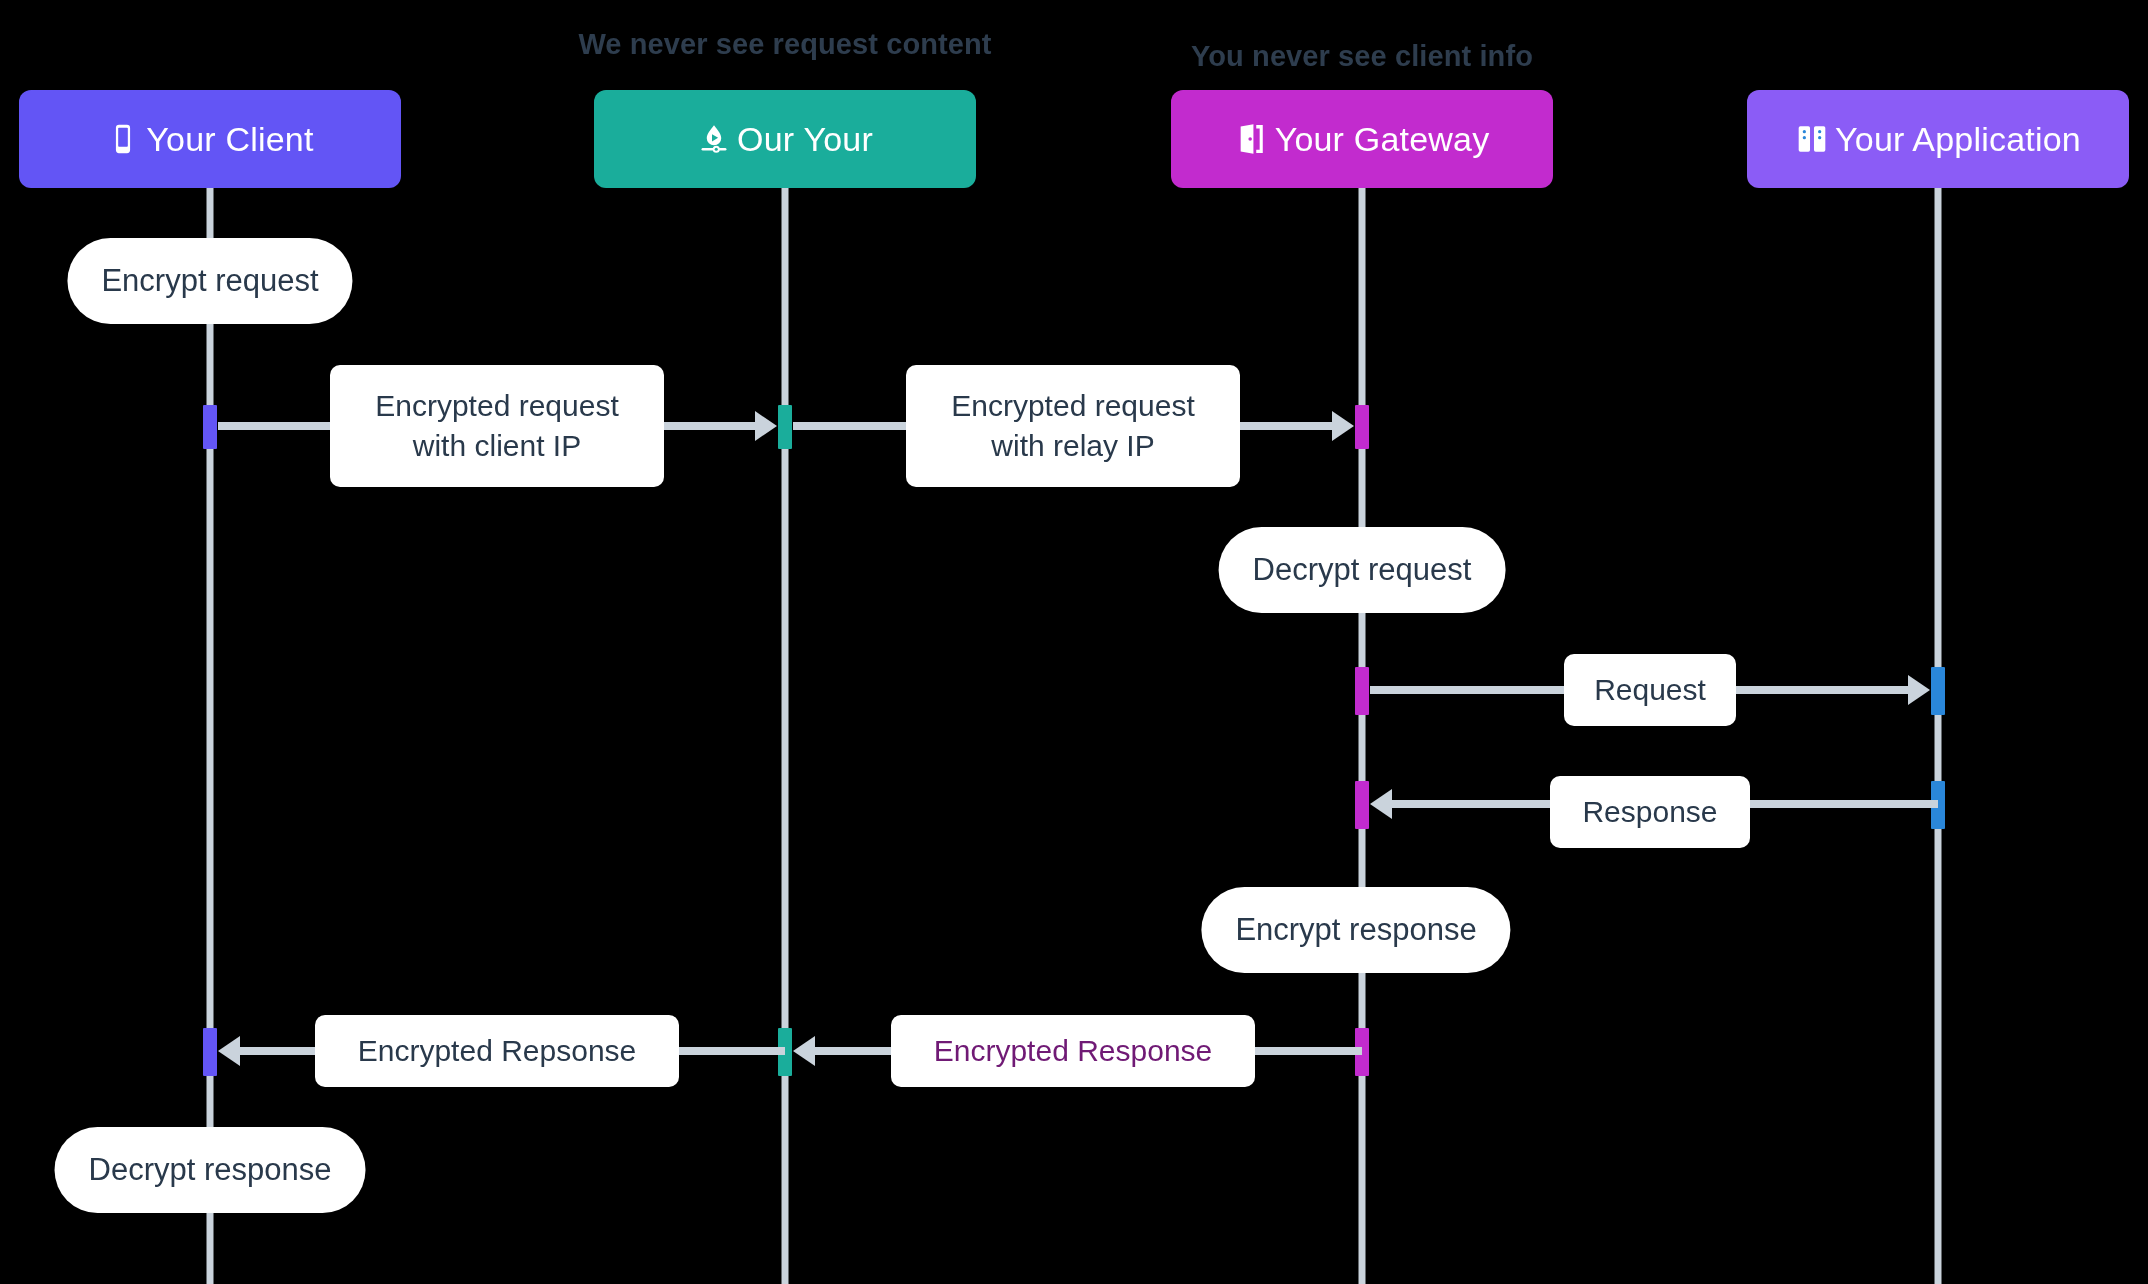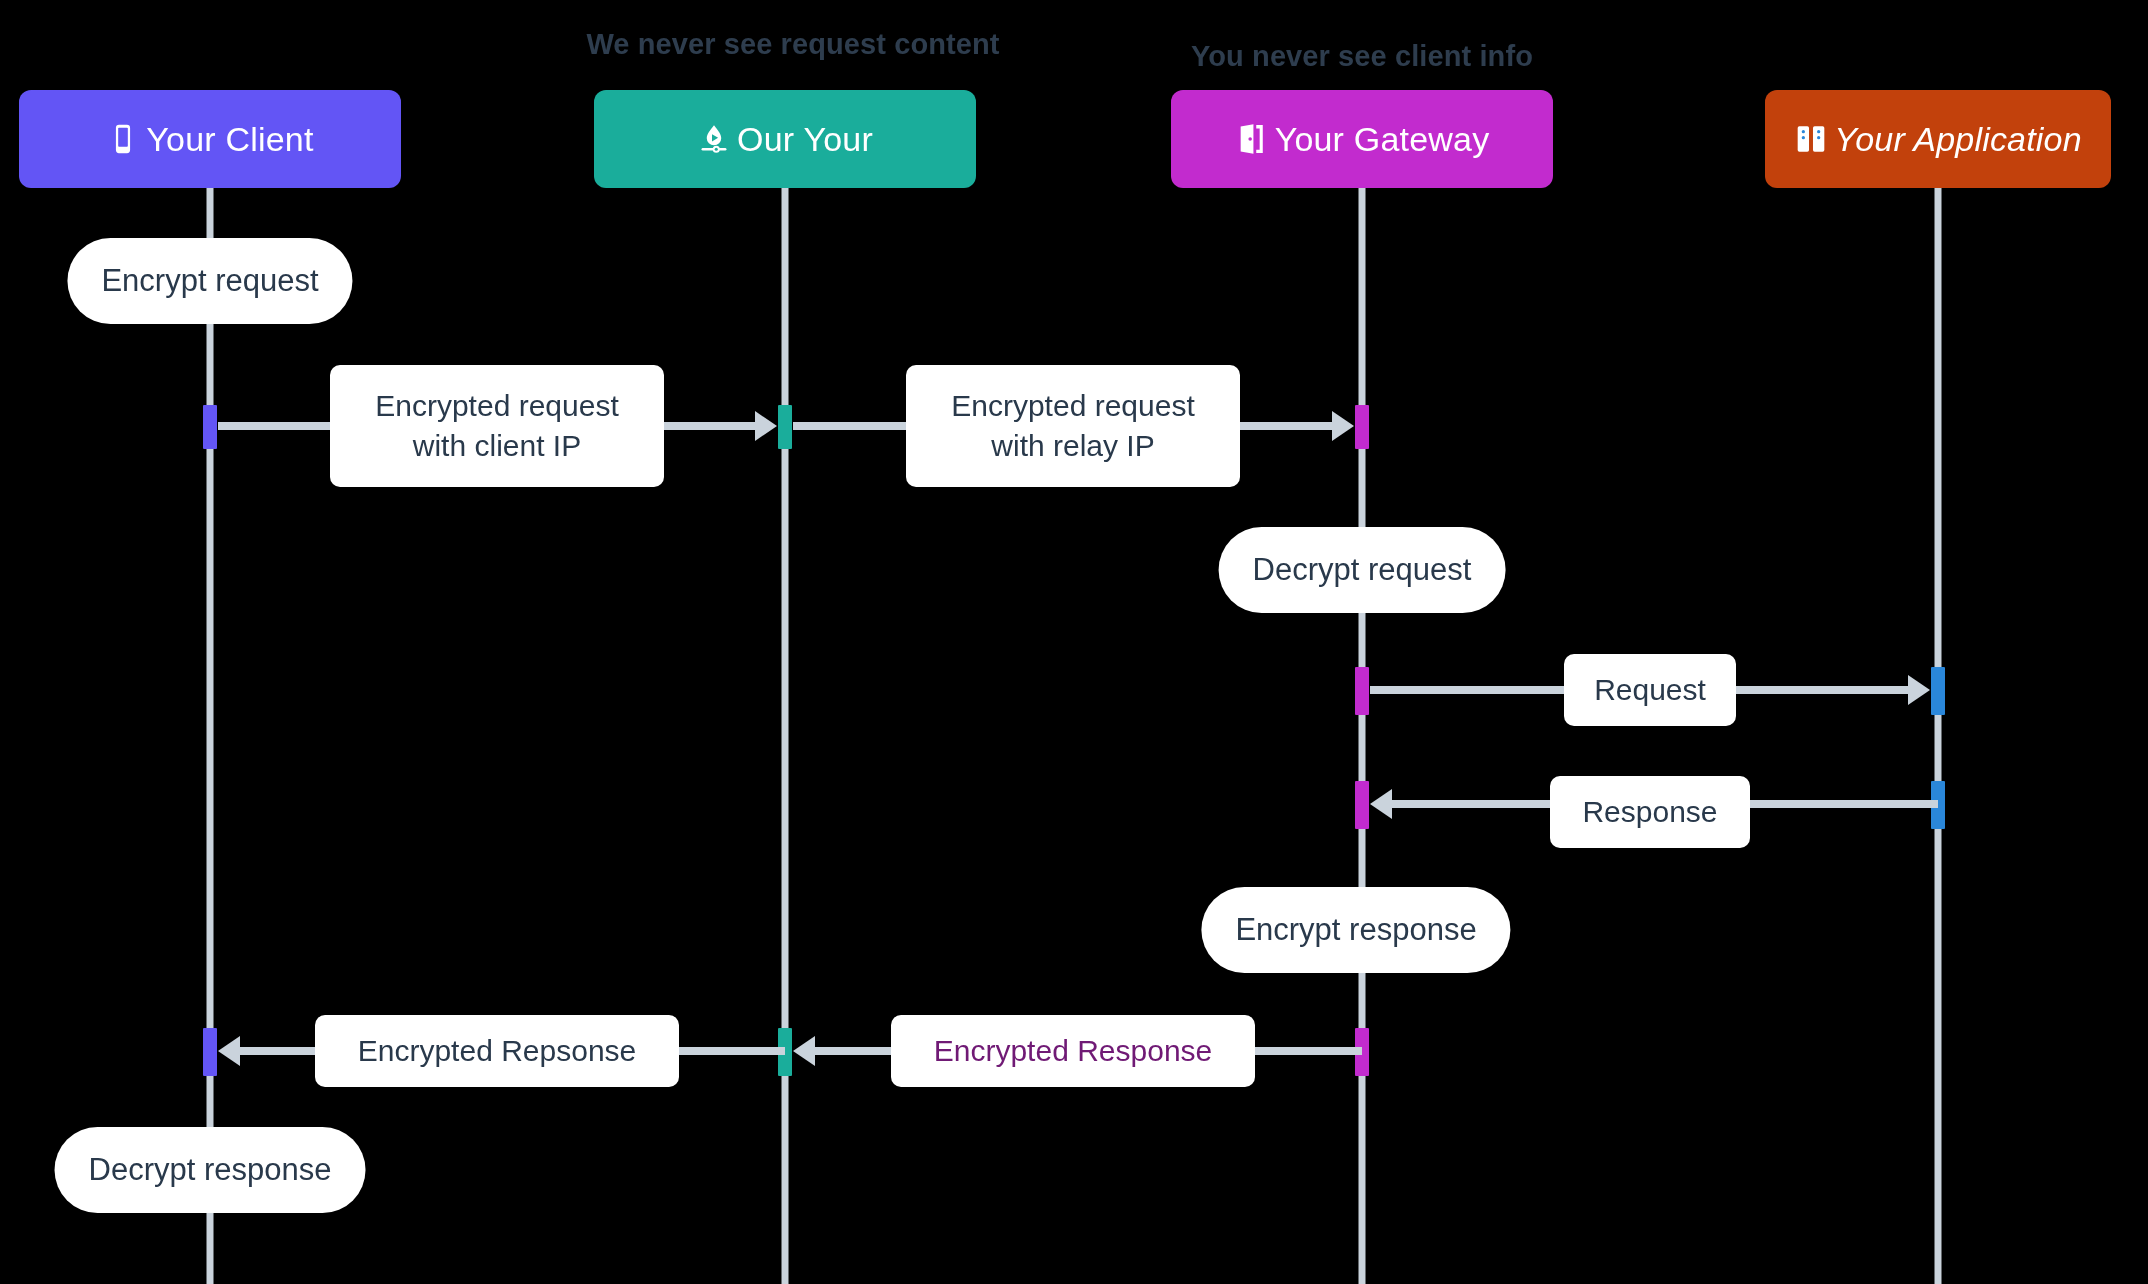--- a/index.html
+++ b/index.html
@@ -130,21 +130,21 @@
   }
 </style>
 </head>
 <body>
 
 <div id="canvas">
     <div class="lifeline" style="left: 210px; top: 160px; height: 1124px; background: rgb(202, 211, 220);"></div>
     <div class="lifeline" style="left: 785px; top: 160px; height: 1124px; background: rgb(202, 211, 220);"></div>
     <div class="lifeline" style="left: 1362px; top: 160px; height: 1124px; background: rgb(202, 211, 220);"></div>
     <div class="lifeline" style="left: 1938px; top: 160px; height: 1124px; background: rgb(202, 211, 220);"></div>
-    <div class="annotation" style="left: 785px; top: 28px; color: rgb(46, 61, 78); margin-left: 8px;">We never see request content</div>
+    <div class="annotation" style="left: 785px; top: 28px; color: rgb(46, 61, 78);">We never see request content</div>
     <div class="annotation" style="left: 1362px; top: 28px; color: rgb(46, 61, 78); margin-top: 12px;">You never see client info</div>
     <div class="participant" style="left: 210px; top: 90px; width: 382px; background: rgb(99, 85, 245);">
       <span class="p-icon">
         <svg width="34" height="34" viewBox="0 0 24 24">
           <rect x="7" y="2" width="10" height="20" rx="2.2" fill="#FFFFFF"></rect>
           <rect x="8.6" y="4" width="6.8" height="13.4" rx="0.6" fill="#6355F5"></rect>
         </svg>
       </span>
       <span class="p-label">Your Client</span>
     </div>
@@ -163,21 +163,21 @@
     <div class="participant" style="left: 1362px; top: 90px; width: 382px; background: rgb(194, 43, 206);">
       <span class="p-icon">
         <svg width="34" height="34" viewBox="0 0 24 24">
           <path d="M4 3.2 L13 1.6 v20.8 L4 20.8 Z" fill="#FFFFFF"></path>
           <circle cx="10.7" cy="12" r="1.25" fill="#C22BCE"></circle>
           <path d="M15 2.2 h4.6 v19.6 H15 v-2.3 h2.4 V4.5 H15 Z" fill="#FFFFFF"></path>
         </svg>
       </span>
       <span class="p-label">Your Gateway</span>
     </div>
-    <div class="participant" style="left: 1938px; top: 90px; width: 346px; background: #c2410c; font-style: italic;">
+    <div class="participant" style="left: 1938px; top: 90px; width: 382px; background: #8b5cf6;">
       <span class="p-icon">
         <svg width="34" height="34" viewBox="0 0 24 24">
           <rect x="2.6" y="3" width="8" height="18" rx="1.2" fill="#FFFFFF"></rect>
           <rect x="13.4" y="3" width="8" height="18" rx="1.2" fill="#FFFFFF"></rect>
           <circle cx="6.6" cy="6.8" r="1.15" fill="#2A87DA"></circle>
           <circle cx="6.6" cy="11.1" r="1.15" fill="#2A87DA"></circle>
           <circle cx="17.4" cy="6.8" r="1.15" fill="#2A87DA"></circle>
           <circle cx="17.4" cy="11.1" r="1.15" fill="#2A87DA"></circle>
         </svg>
       </span>

